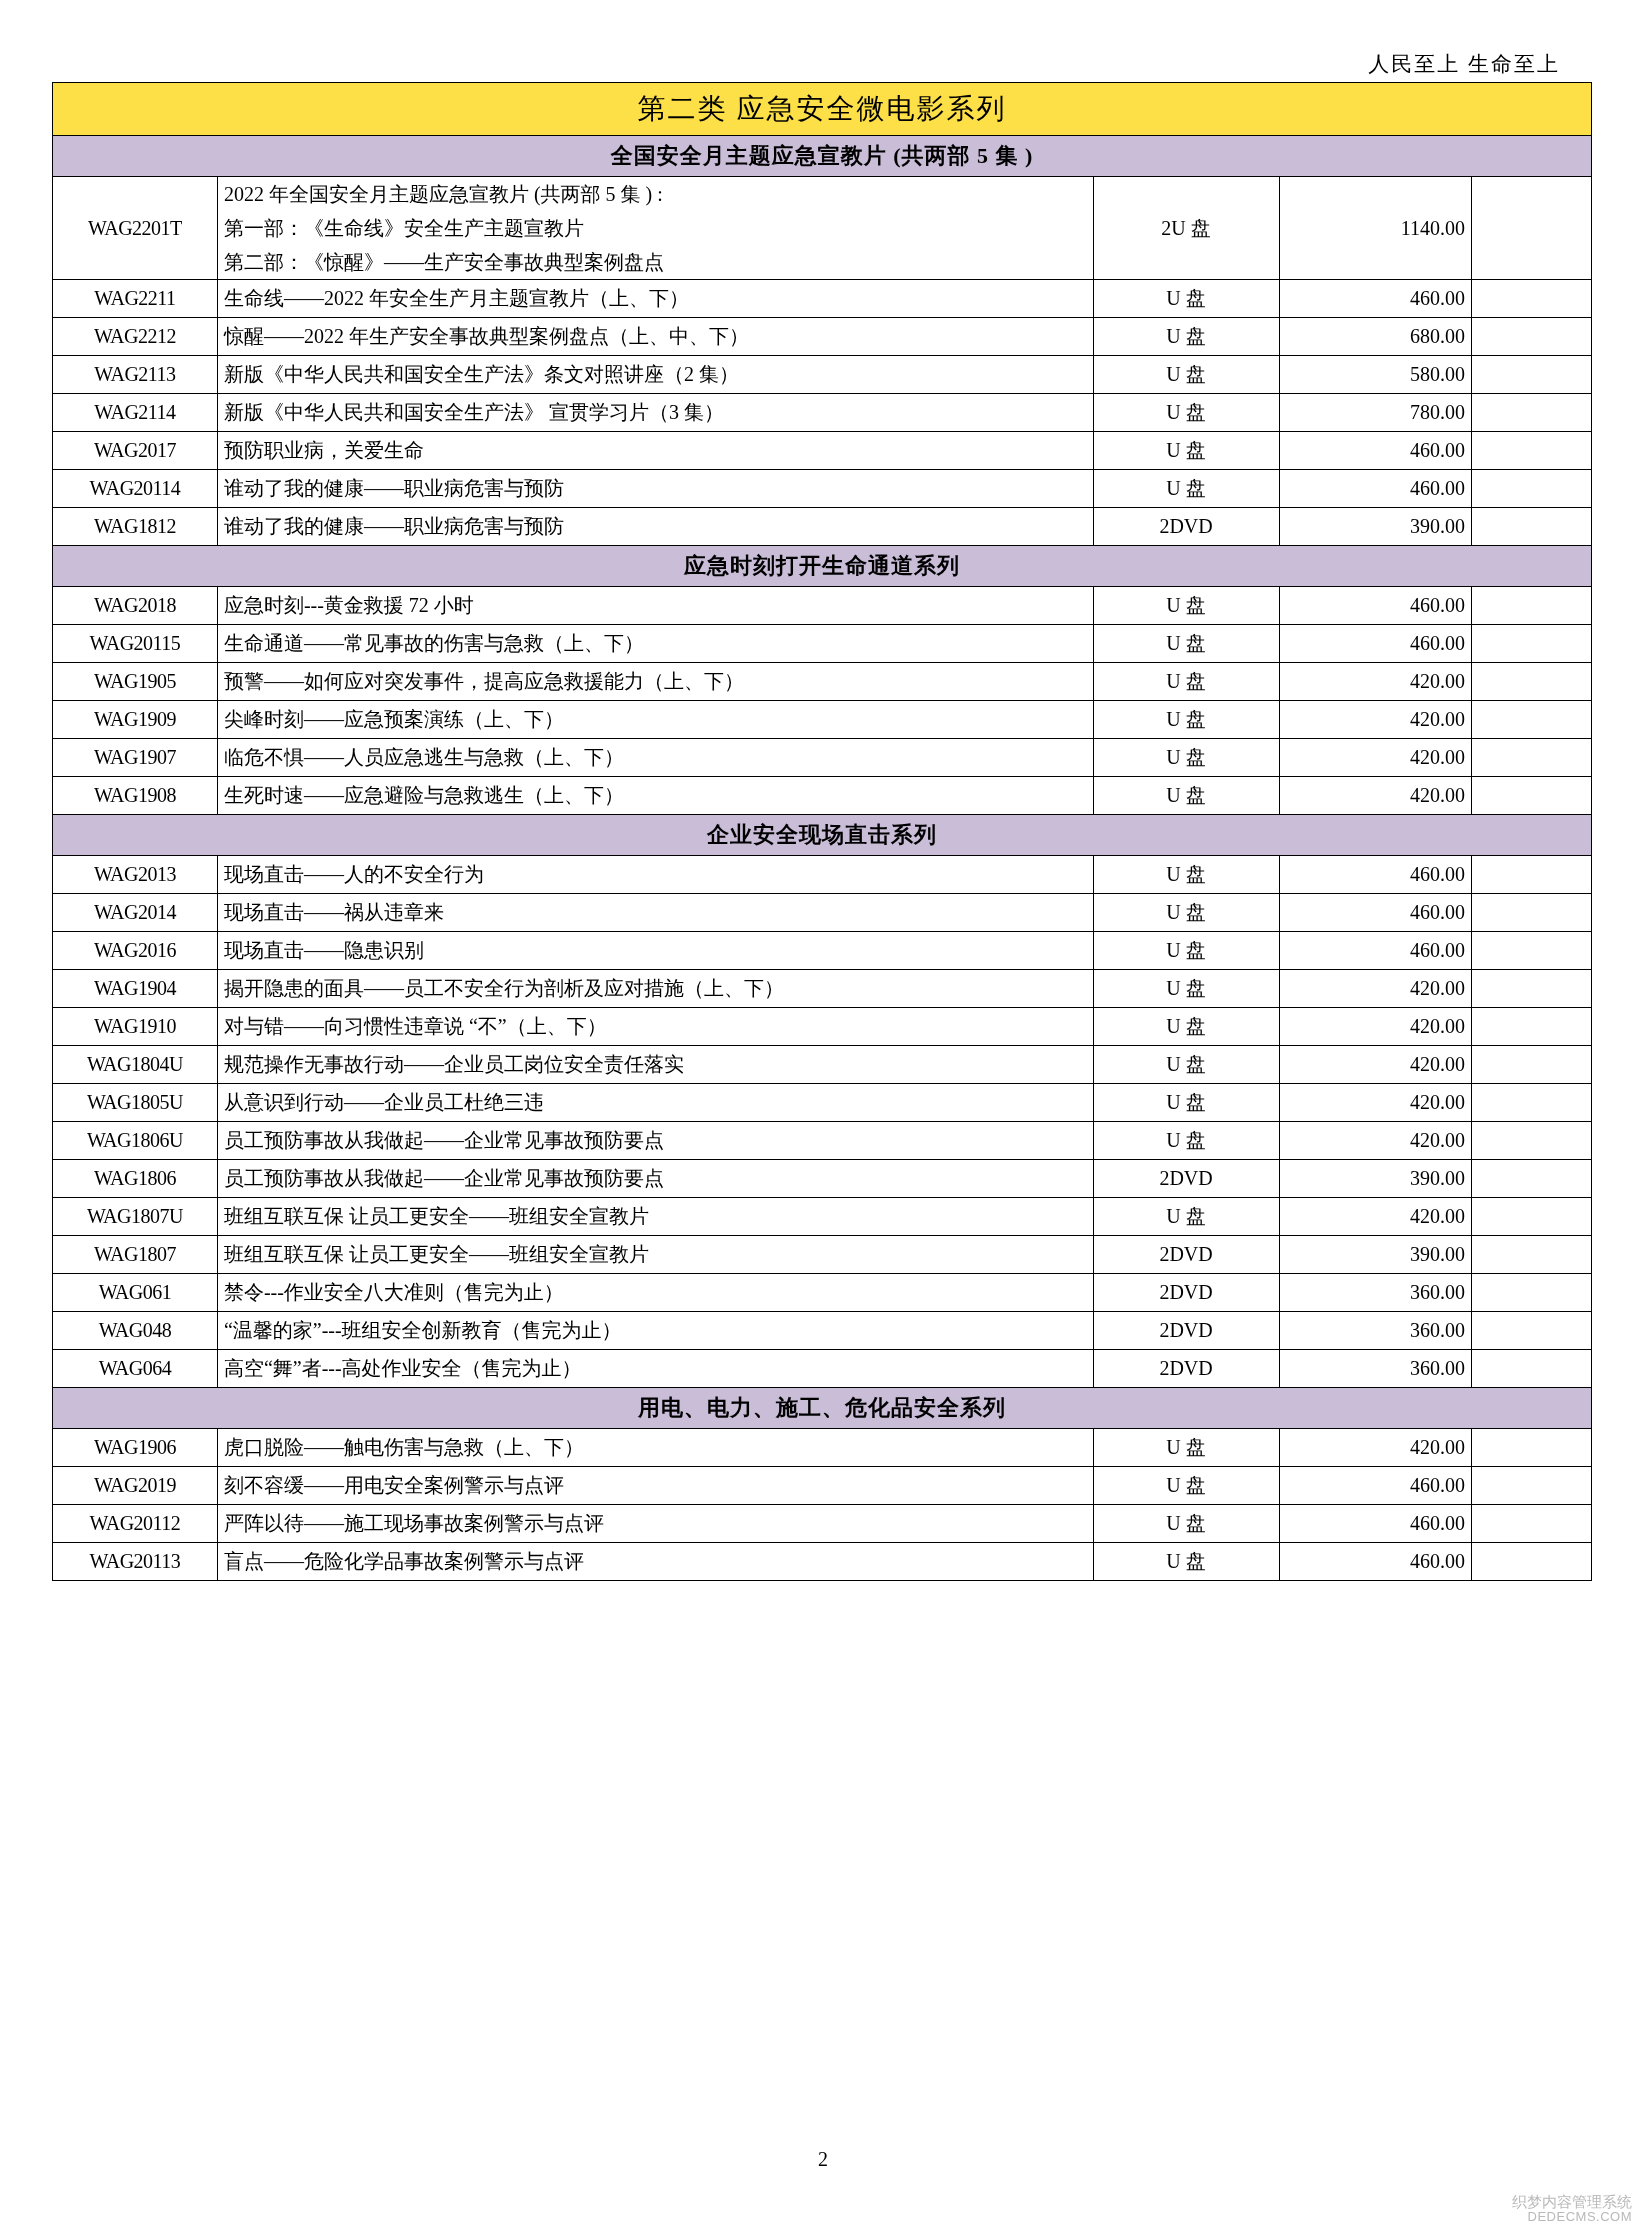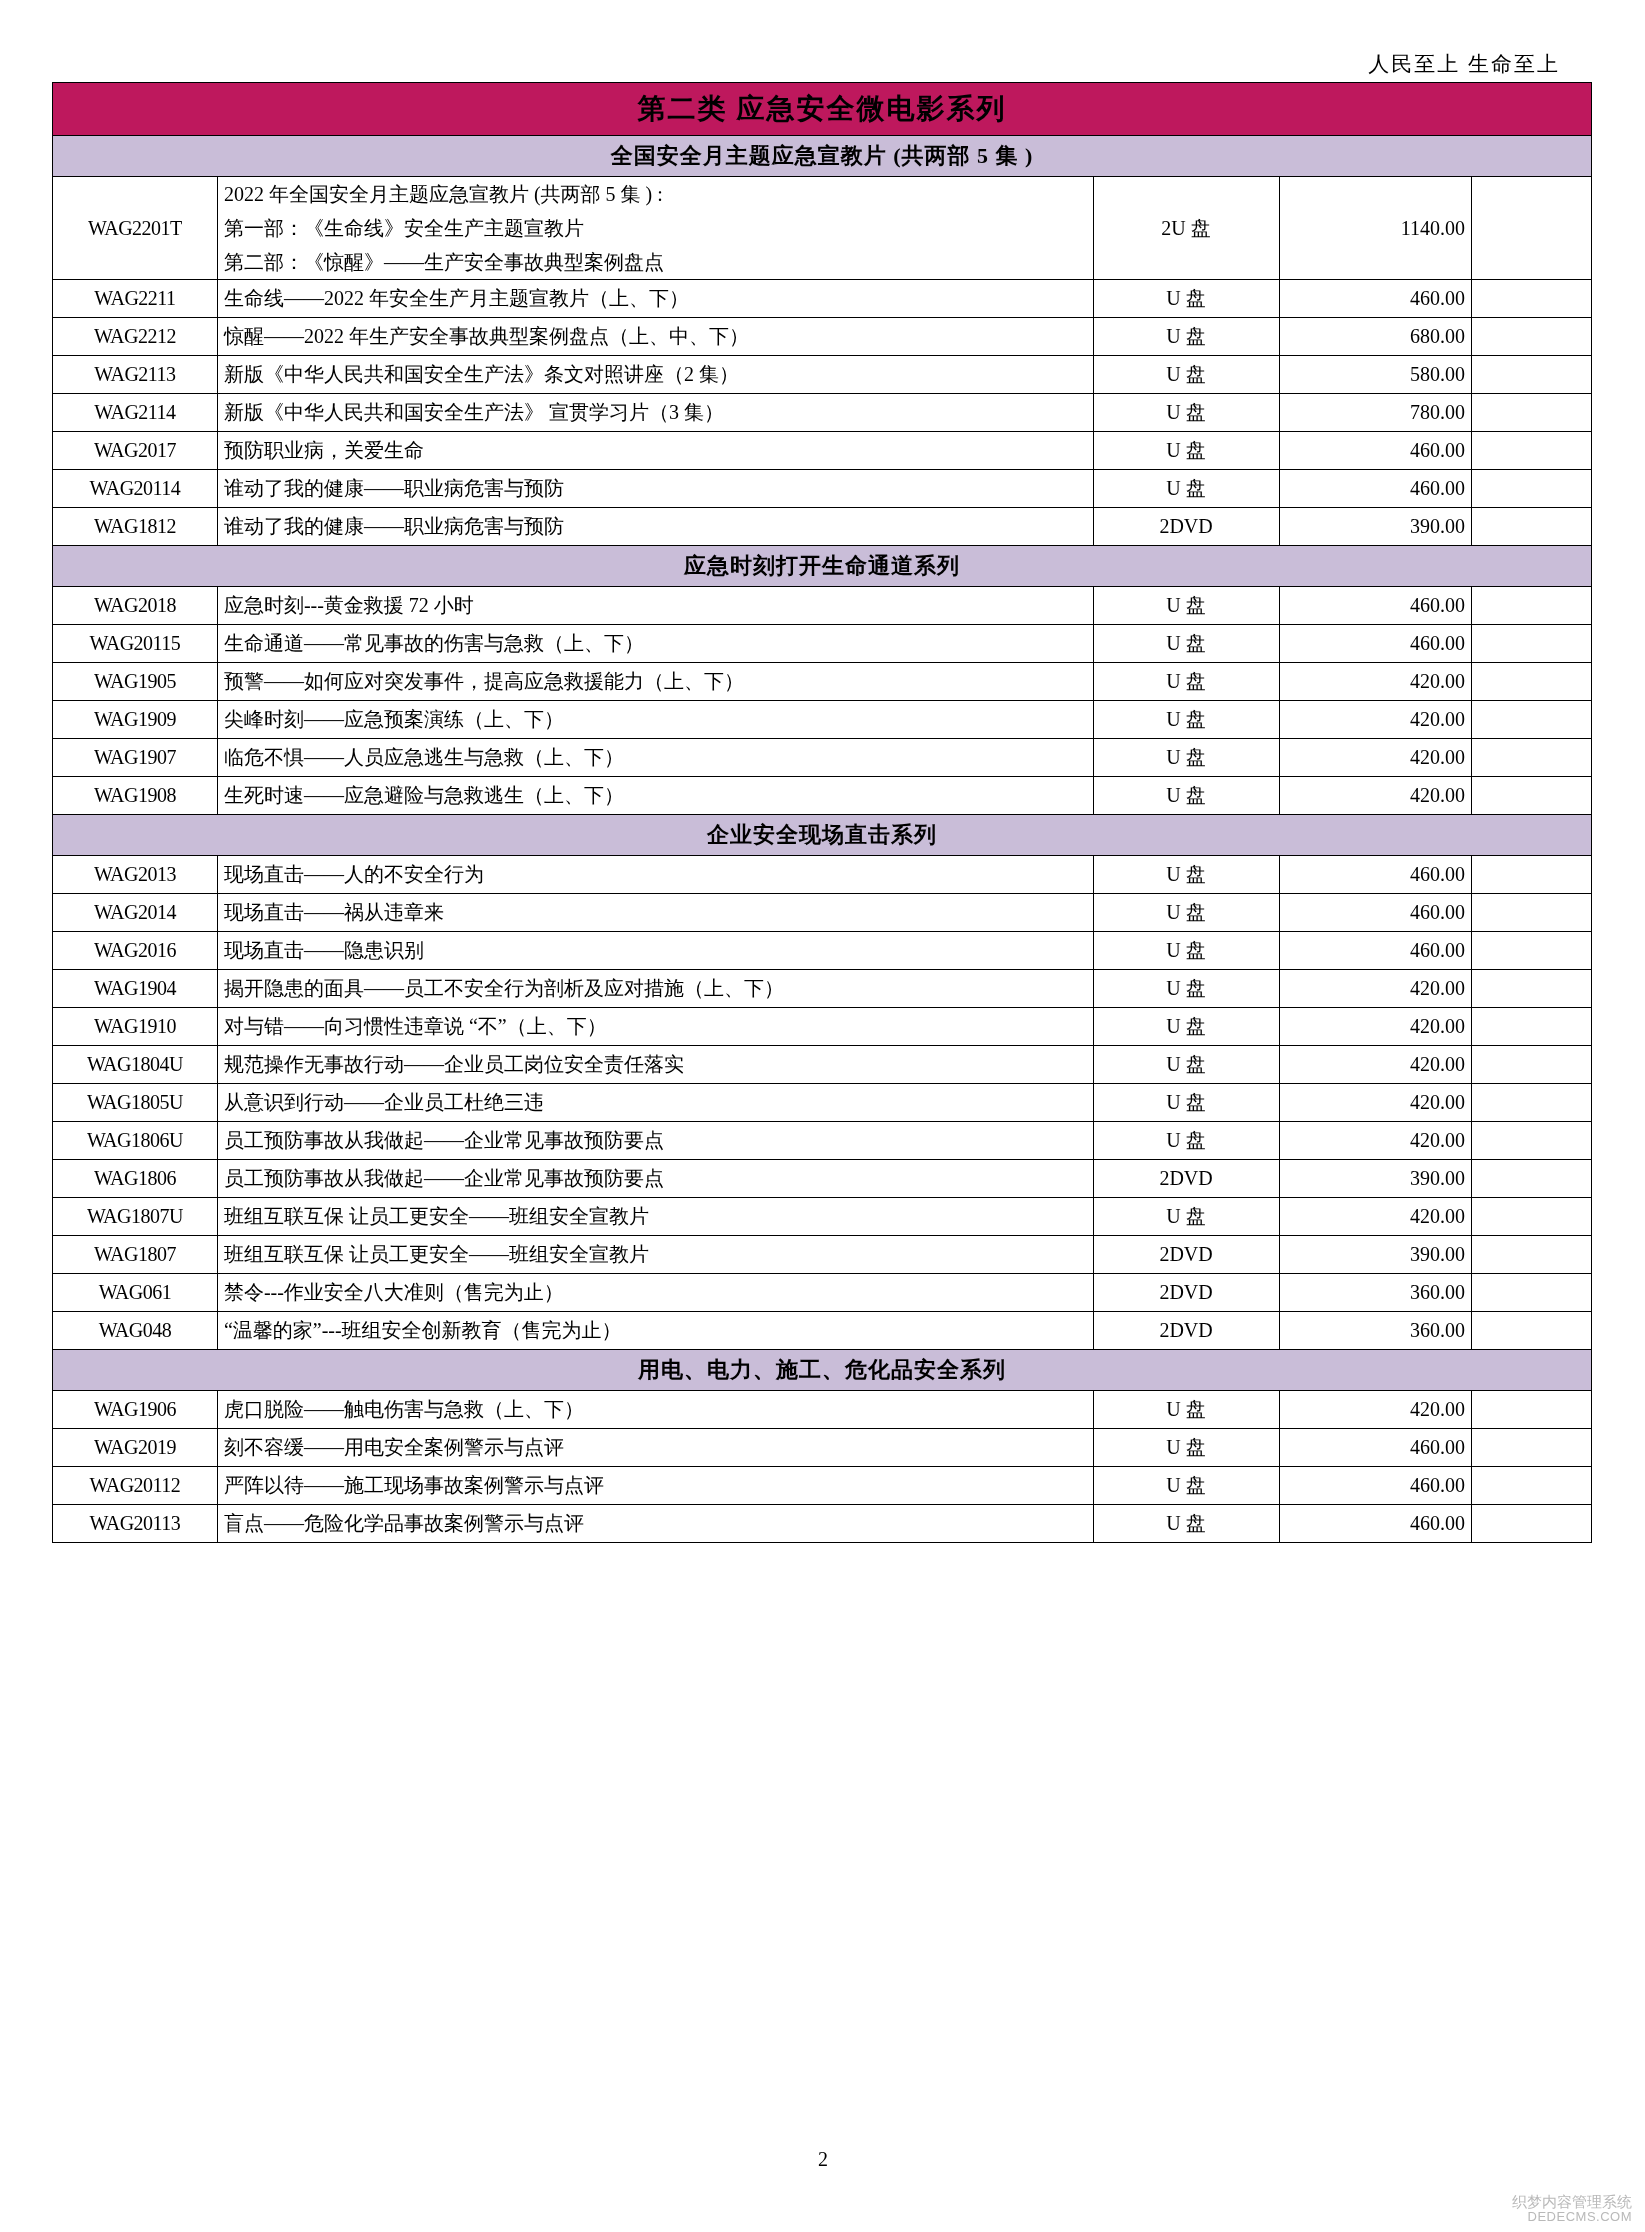--- a/index.html
+++ b/index.html
@@ -49,23 +49,23 @@
     vertical-align: middle;
     font-family: "Liberation Serif", serif;
   }
   .col-code { width: 132px; text-align: center; font-family: "DejaVu Sans Mono", monospace; font-size: 18px; letter-spacing: -0.5px;}
   .col-title { width: 701px; text-align: left; padding-left: 14px; }
   .col-media { width: 149px; text-align: center; font-size: 19px;}
   .col-price { width: 154px; text-align: right; padding-right: 22px; font-family: "DejaVu Sans Mono", monospace; font-size: 19px;}
   .col-last { width: 96px; }
 
   tr.title-row td {
-    background: #be185d;
+    background: #fde047;
     text-align: center;
-    font-weight: bold;
+    font-weight: normal;
     font-size: 28px;
     height: 52px;
     letter-spacing: 2px;
   }
   tr.section-row td {
     background: #c9bdd8;
     text-align: center;
     font-weight: bold;
     font-size: 22px;
     height: 40px;
@@ -317,20 +317,27 @@
             <td class="col-price">360.00</td>
             <td class="col-last"></td>
           </tr>
           <tr>
             <td class="col-code">WAG048</td>
             <td class="col-title">“温馨的家”---班组安全创新教育（售完为止）</td>
             <td class="col-media">2DVD</td>
             <td class="col-price">360.00</td>
             <td class="col-last"></td>
           </tr>
+          <tr>
+            <td class="col-code">WAG064</td>
+            <td class="col-title">高空“舞”者---高处作业安全（售完为止）</td>
+            <td class="col-media">2DVD</td>
+            <td class="col-price">360.00</td>
+            <td class="col-last"></td>
+          </tr>
           <tr class="section-row">
             <td colspan="5">用电、电力、施工、危化品安全系列</td>
           </tr>
           <tr>
             <td class="col-code">WAG1906</td>
             <td class="col-title">虎口脱险——触电伤害与急救（上、下）</td>
             <td class="col-media">U 盘</td>
             <td class="col-price">420.00</td>
             <td class="col-last"></td>
           </tr>

